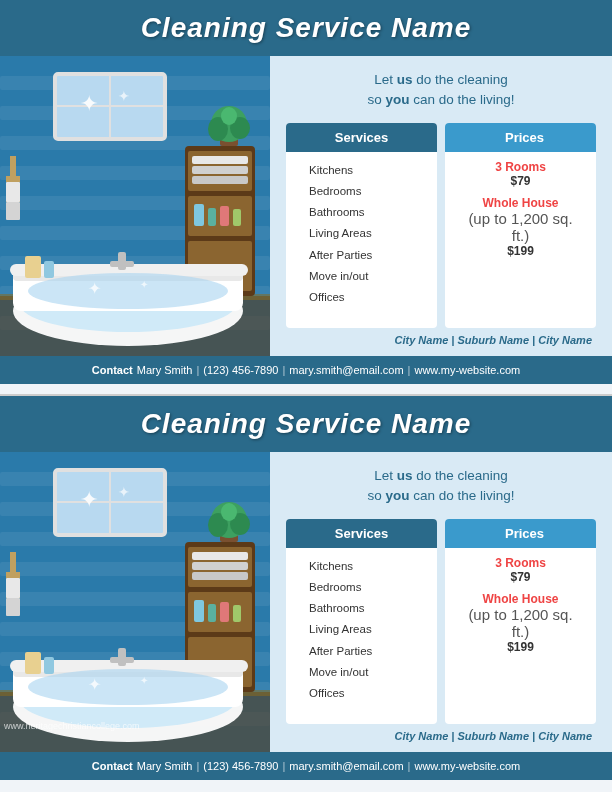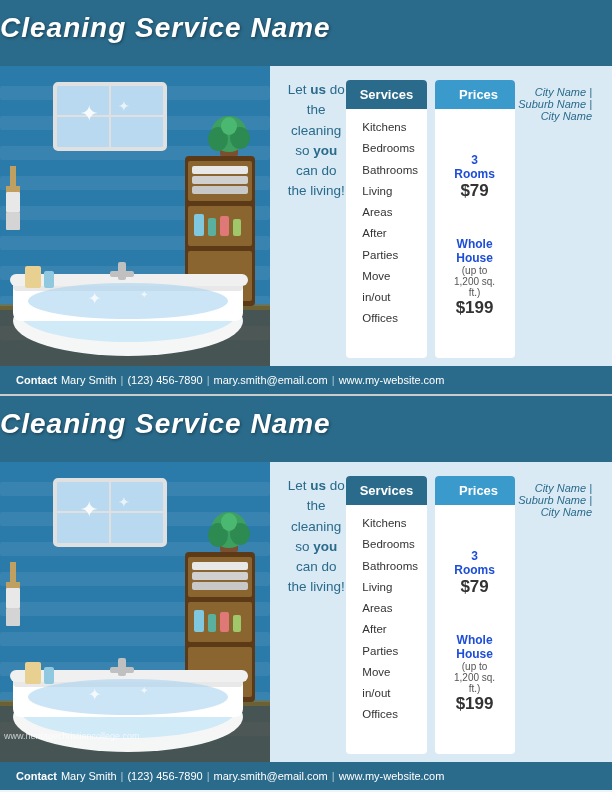--- a/index.html
+++ b/index.html
@@ -19,21 +19,22 @@
       overflow: hidden;
     }
 
     .flyer:first-child {
       border-bottom: 2px solid #ccc;
     }
 
     
     .flyer-header {
       background: #2a6a8a;
-      padding: 12px 0 22px 0;
+      text-align: center;
+      padding: 12px 0 12px 0;
       position: relative;
     }
 
     .flyer-header h1 {
       color: white;
       font-size: 28px;
       font-weight: 900;
       font-style: italic;
       letter-spacing: 1px;
       text-shadow: 1px 1px 3px rgba(0,0,0,0.4);
@@ -54,21 +55,21 @@
       overflow: hidden;
       flex-shrink: 0;
     }
 
     
     .flyer-content {
       flex: 1;
       background: #d9eaf5;
       padding: 14px 16px 8px 16px;
       display: flex;
-      flex-direction: row;
+      flex-direction: column;
     }
 
     .tagline {
       font-size: 13.5px;
       color: #2a6a8a;
       text-align: center;
       margin-bottom: 12px;
       line-height: 1.5;
     }
 
@@ -96,21 +97,21 @@
     .services-box .box-header {
       background: #2a6a8a;
     }
 
     .prices-box .box-header {
       background: #3a9acc;
       padding-left: 18px;
     }
 
     .box-content {
-      padding: 8px 16px;
+      padding: 8px 23px;
     }
 
     .services-list {
       list-style: none;
       font-size: 11.5px;
       color: #333;
       line-height: 1.85;
     }
 
     .prices-content {
@@ -119,54 +120,55 @@
       text-align: center;
     }
 
     .price-item {
       margin-bottom: 8px;
     }
 
     .price-item .price-label {
       font-weight: 700;
       font-size: 12px;
-      color: #1d4ed8;
+      color: #ef4444;
       display: block;
-      margin-top: 36px;
     }
 
     .price-item .price-note {
-      font-size: 10px;
+      font-size: 15px;
       color: #555;
       display: block;
     }
 
     .price-item .price-value {
       font-weight: 700;
-      font-size: 17px;
+      font-size: 12px;
       color: #333;
       display: block;
     }
 
     .city-line {
       text-align: right;
       font-size: 11px;
       color: #2a6a8a;
       padding: 6px 4px 2px 0;
       font-style: italic;
+      font-weight: bold;
     }
 
     
     .flyer-footer {
       background: #2a6a8a;
-      padding: 8px 16px;
+      padding: 8px 28px;
       color: white;
       font-size: 11px;
       display: flex;
       align-items: center;
+      justify-content: center;
     }
 
     .flyer-footer .contact-label {
       font-weight: 900;
       margin-right: 4px;
     }
 
     .flyer-footer .sep {
       color: rgba(255,255,255,0.6);
       margin: 0 4px;

